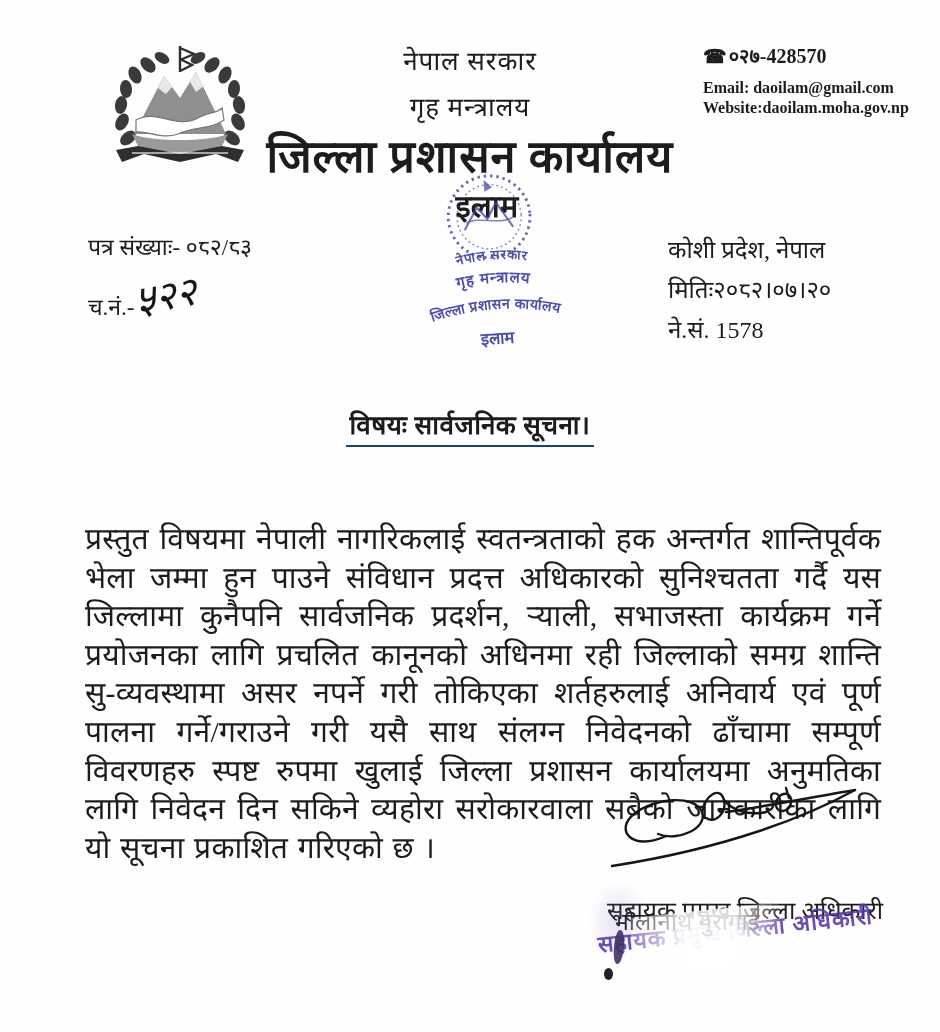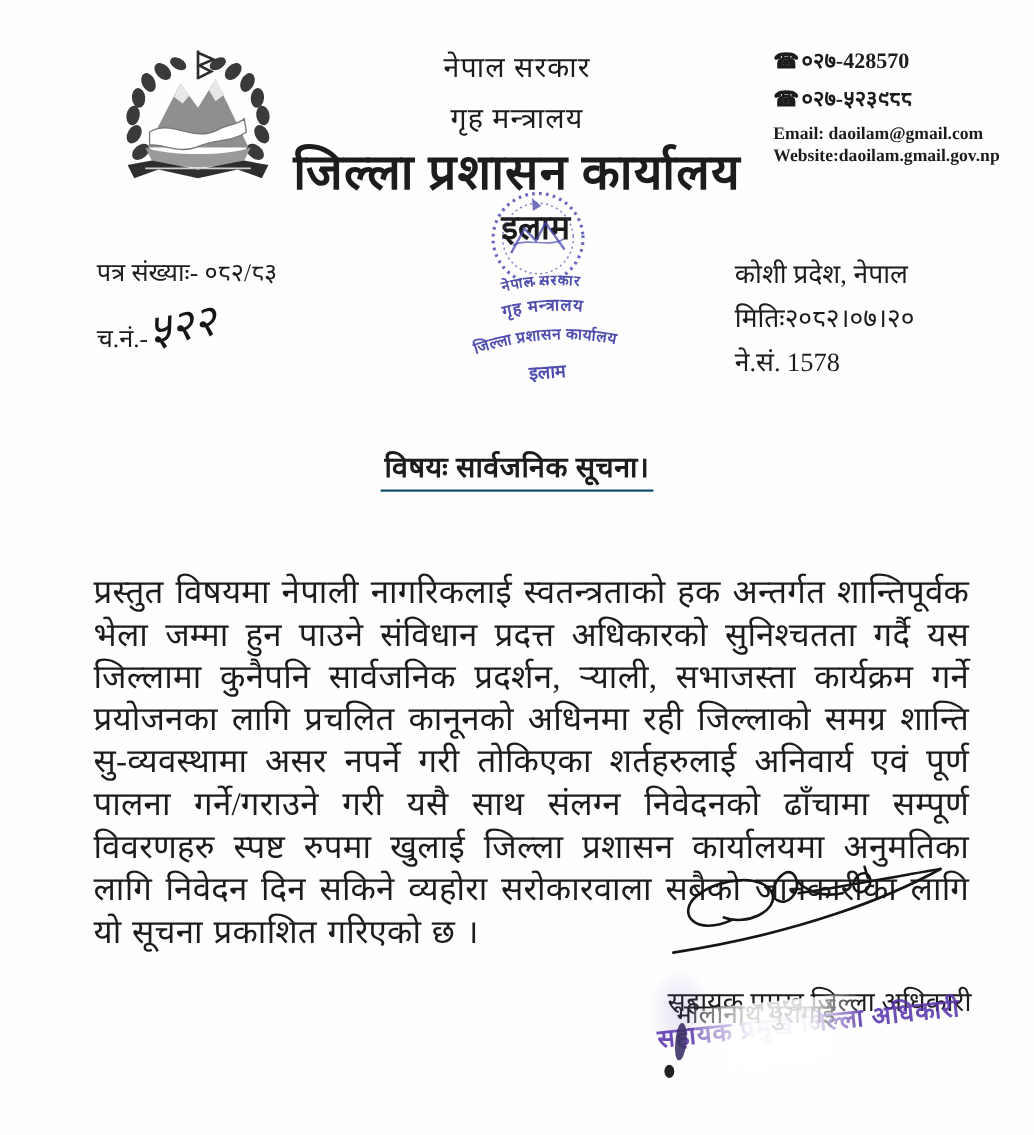--- a/index.html
+++ b/index.html
@@ -125,25 +125,22 @@
 
   <div class="abs center gov-line">नेपाल सरकार</div>
   <div class="abs center ministry-line">गृह मन्त्रालय</div>
   <div class="abs center office-line">जिल्ला प्रशासन कार्यालय</div>
   <div class="abs center district-line">इलाम</div>
 
   <div class="abs contact">
     <div class="phone">
       <span class="ph-icon">☎</span><span>०२७-428570</span>
     </div>
-    <div class="phone">
-      <span class="ph-icon">☎</span><span>०२७-५२३९८८</span>
-    </div>
     <div class="mail">Email: daoilam@gmail.com</div>
-    <div class="web">Website:daoilam.gmail.gov.np</div>
+    <div class="web">Website:daoilam.moha.gov.np</div>
   </div>
 
   <div class="abs ref-letter">पत्र संख्याः- ०८२/८३</div>
   <div class="abs ref-chn">
     <span>च.नं.-</span><span class="handwritten">५२२</span>
   </div>
 
   <svg class="abs round-stamp" viewBox="0 0 200 185" aria-hidden="true">
     <g fill="none" stroke="#4140a8">
       <circle cx="100" cy="50" r="42" stroke-width="3" stroke-dasharray="2.5 4" opacity=".85"></circle>

